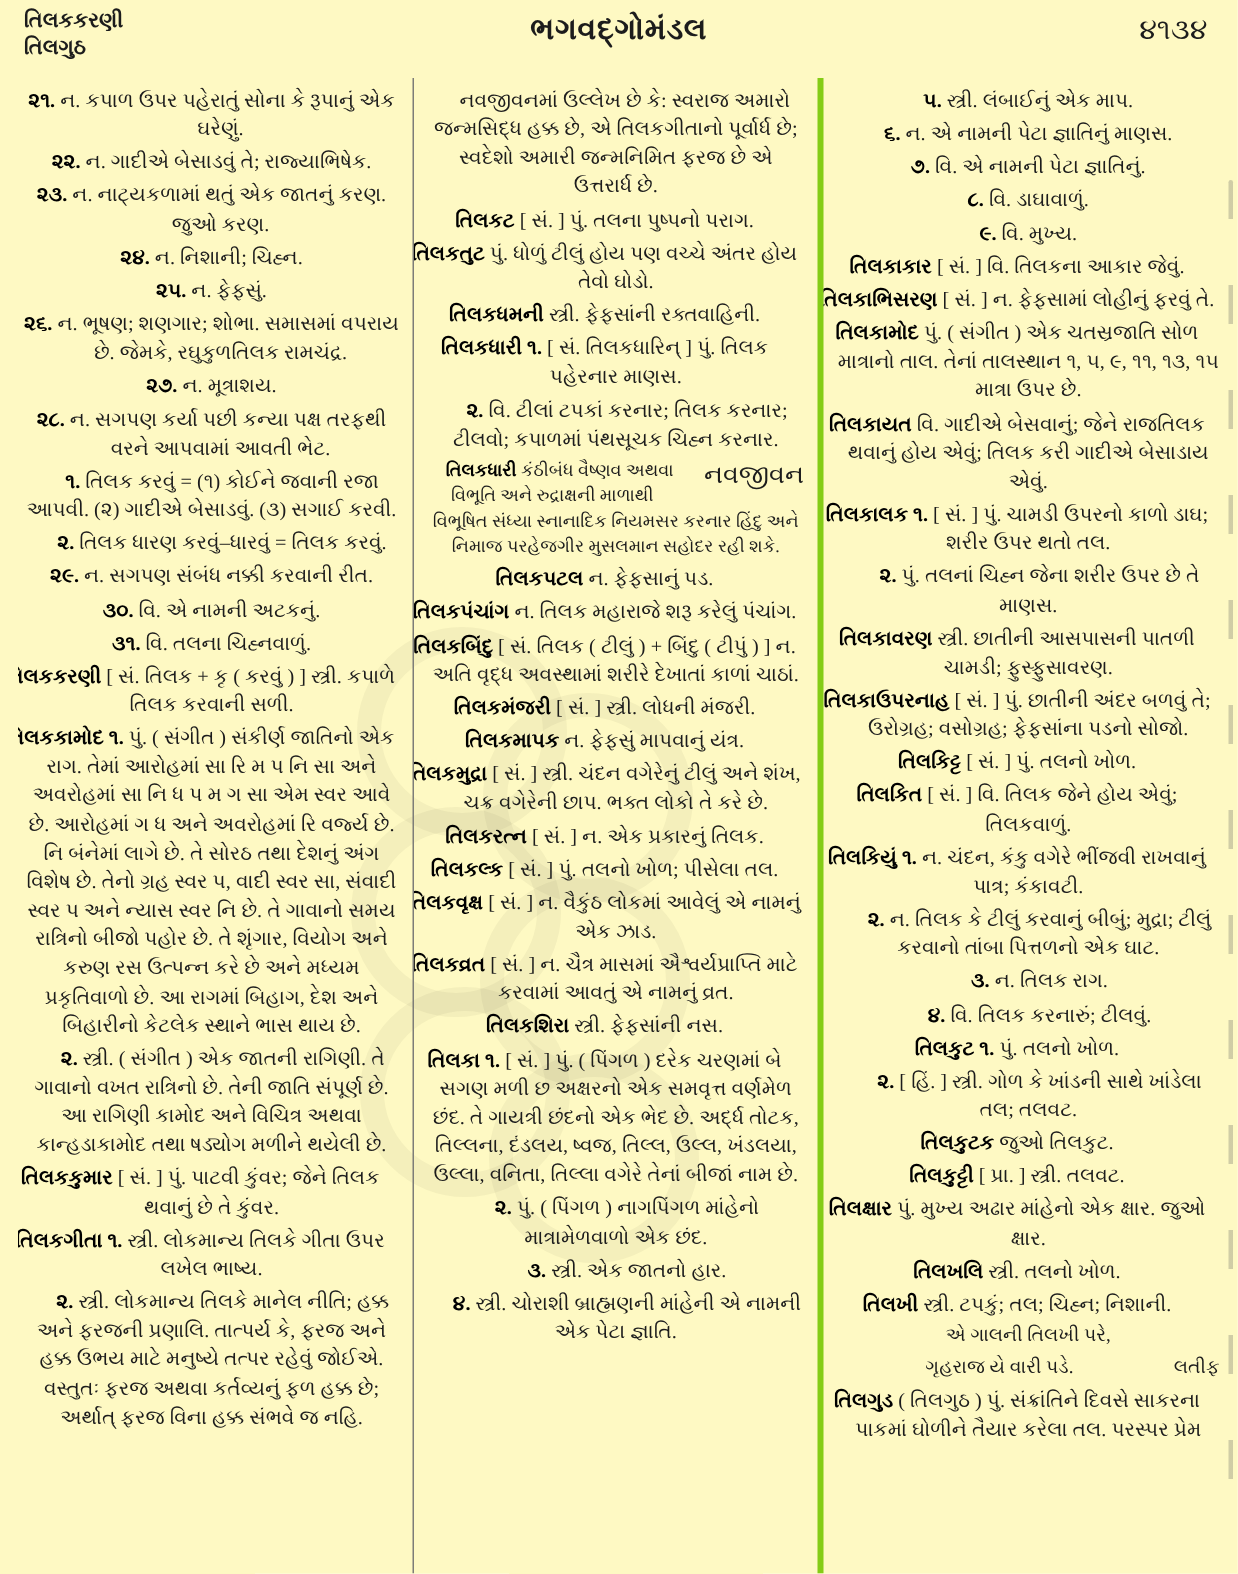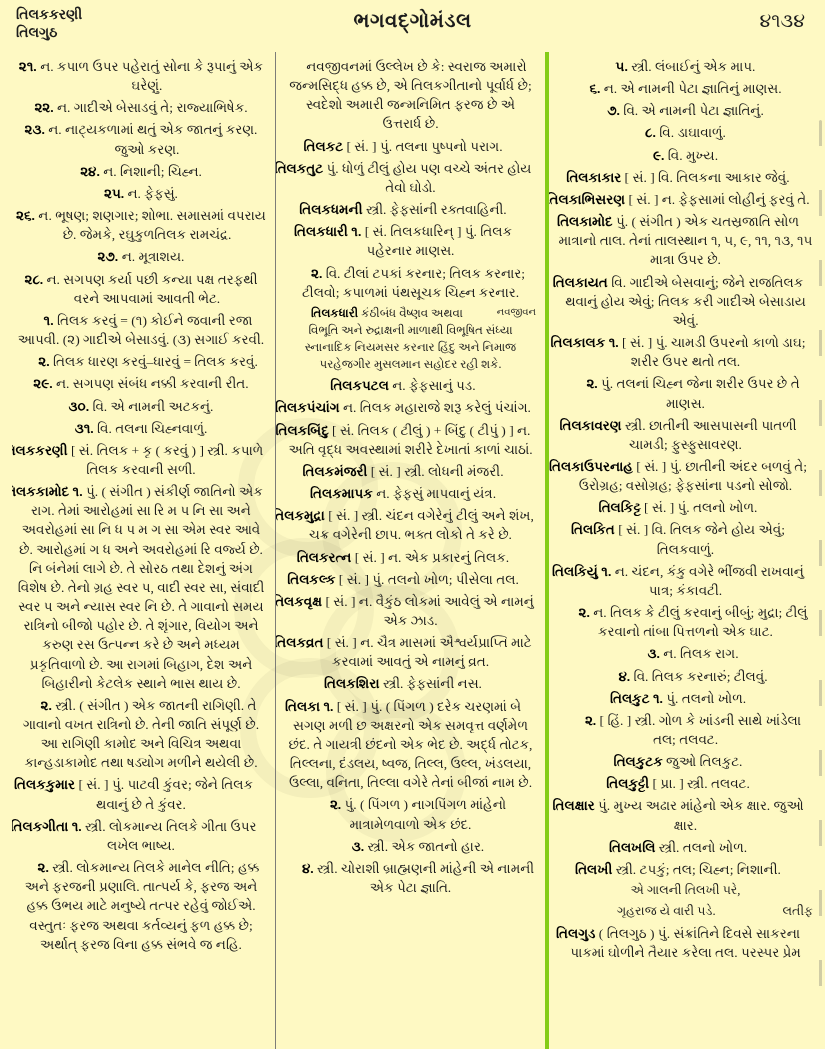--- a/index.html
+++ b/index.html
@@ -38,21 +38,21 @@
   .col-3{flex:1;padding:2px 4px 0 9px;}
   p.blk{margin:3px 0 0 0;}
   .hw{font-weight:700;color:#000;}
   .lead{font-weight:700;color:#000;}
   .entry{text-indent:-15px;}
   .sense-top{padding-left:12px;text-indent:-12px;}
   .sense{text-indent:15px;}
   .idiom{margin-left:8px;text-indent:14px;}
   .cont{text-indent:12px;}
   .note{font-size:11.8px;line-height:1.45;margin-left:12px;text-indent:10px;}
-  .attrib{float:right;font-size:10px;padding-left:8px;}
+  .attrib{float:right;font-size:17px;padding-left:8px;}
   .verse{margin-left:34px;font-size:12.6px;}
   .verse .attrib{font-size:12.6px;}
 </style>
 </head>
 <body>
 
 <div class="page">
 
   <div class="watermark">
     <span class="ring" style="left:238px;top:418px;"></span>

